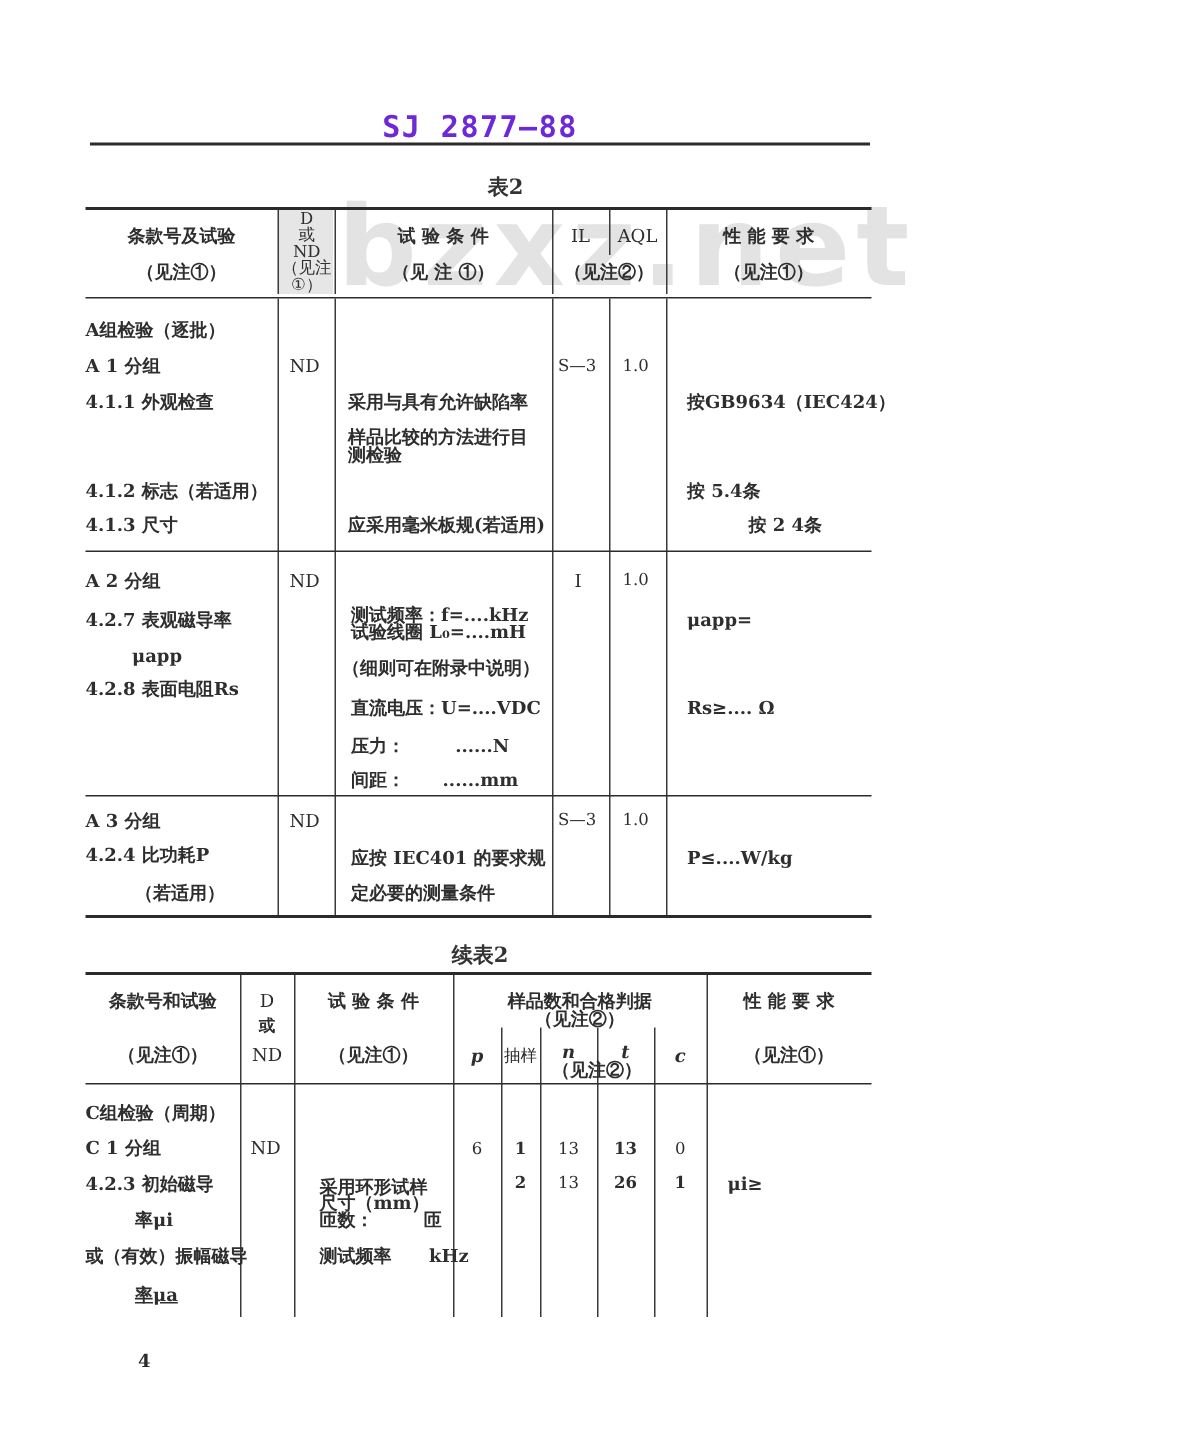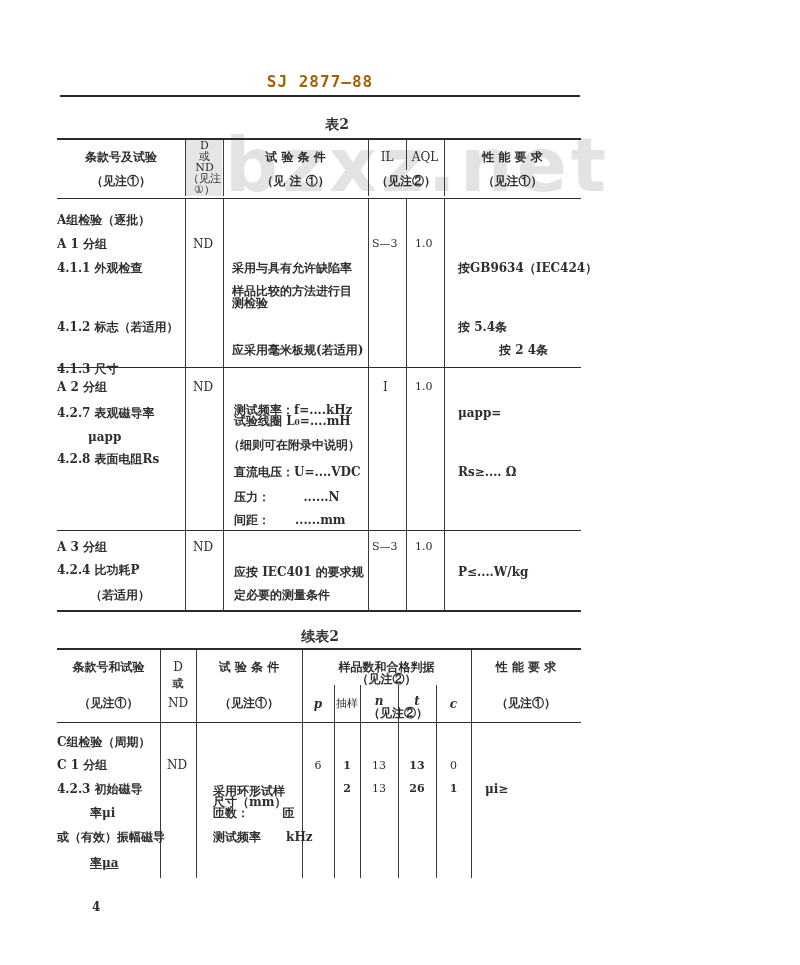--- a/index.html
+++ b/index.html
@@ -1,20 +1,20 @@
 <!DOCTYPE html>
 <html><head>
 <meta charset="utf-8">
 <style>
   html, body { margin:0; padding:0; background:#ffffff; }
   body { width:800px; height:965px; position:relative; overflow:hidden;
          font-family:"DejaVu Serif", "Liberation Serif", serif; color:#2a2a2a; }
   .abs { position:absolute; }
   .hdr { left:0; width:640px; top:72px; text-align:center; font-family:"DejaVu Sans Mono","Liberation Mono",monospace;
-         font-weight:bold; font-size:16px; letter-spacing:1px; color:#a16207; }
+         font-weight:bold; font-size:20px; letter-spacing:1px; color:#6d28d9; }
   .hrule { position:absolute; background:#2b2b2b; }
   .ttl { position:absolute; text-align:center; font-size:14px; font-weight:bold; color:#333; }
   .vl { position:absolute; width:1px; background:#3a3a3a; }
   .t { position:absolute; font-size:12px; line-height:14px; white-space:nowrap; color:#2e2e2e; }
   .sm { font-size:11px; }
   .b { font-weight:bold; }
   .c { text-align:center; }
   .watermark { position:absolute; left:225px; top:128px; font-family:"DejaVu Sans","Liberation Sans",sans-serif;
                font-weight:bold; font-size:74px; color:#e3e3e3; letter-spacing:4px; z-index:0; line-height:74px; }
   .layer { position:absolute; left:0; top:0; width:800px; height:965px; z-index:1; }
@@ -78,21 +78,21 @@
     <div class="t b" style="left:57px; top:261px;">4.1.1 外观检查</div>
     <div class="t b" style="left:232px; top:261px;">采用与具有允许缺陷率</div>
     <div class="t b" style="left:458px; top:261px;">按GB9634（IEC424）</div>
 
     <div class="t b" style="left:232px; top:284px;">样品比较的方法进行目</div>
     <div class="t b" style="left:232px; top:296px;">测检验</div>
 
     <div class="t b" style="left:57px; top:320px;">4.1.2 标志（若适用）</div>
     <div class="t b" style="left:458px; top:320px;">按 5.4条</div>
 
-    <div class="t b" style="left:57px; top:362px;text-align:right;">4.1.3 尺寸</div>
+    <div class="t b" style="left:57px; top:343px;text-align:right;">4.1.3 尺寸</div>
     <div class="t b" style="left:232px; top:343px;">应采用毫米板规(若适用)</div>
     <div class="t b" style="left:458px; top:343px;margin-left:41px;">按 2 4条</div>
   </div>
   <div class="hrule" style="left:57px; top:367px; width:524px; height:1px;"></div>
 
   <div>
     <div class="t b" style="left:57px; top:380px;">A 2 分组</div>
     <div class="t" style="left:193px; top:380px;">ND</div>
     <div class="t" style="left:383px; top:380px;">I</div>
     <div class="t sm" style="left:415px; top:380px;">1.0</div>

